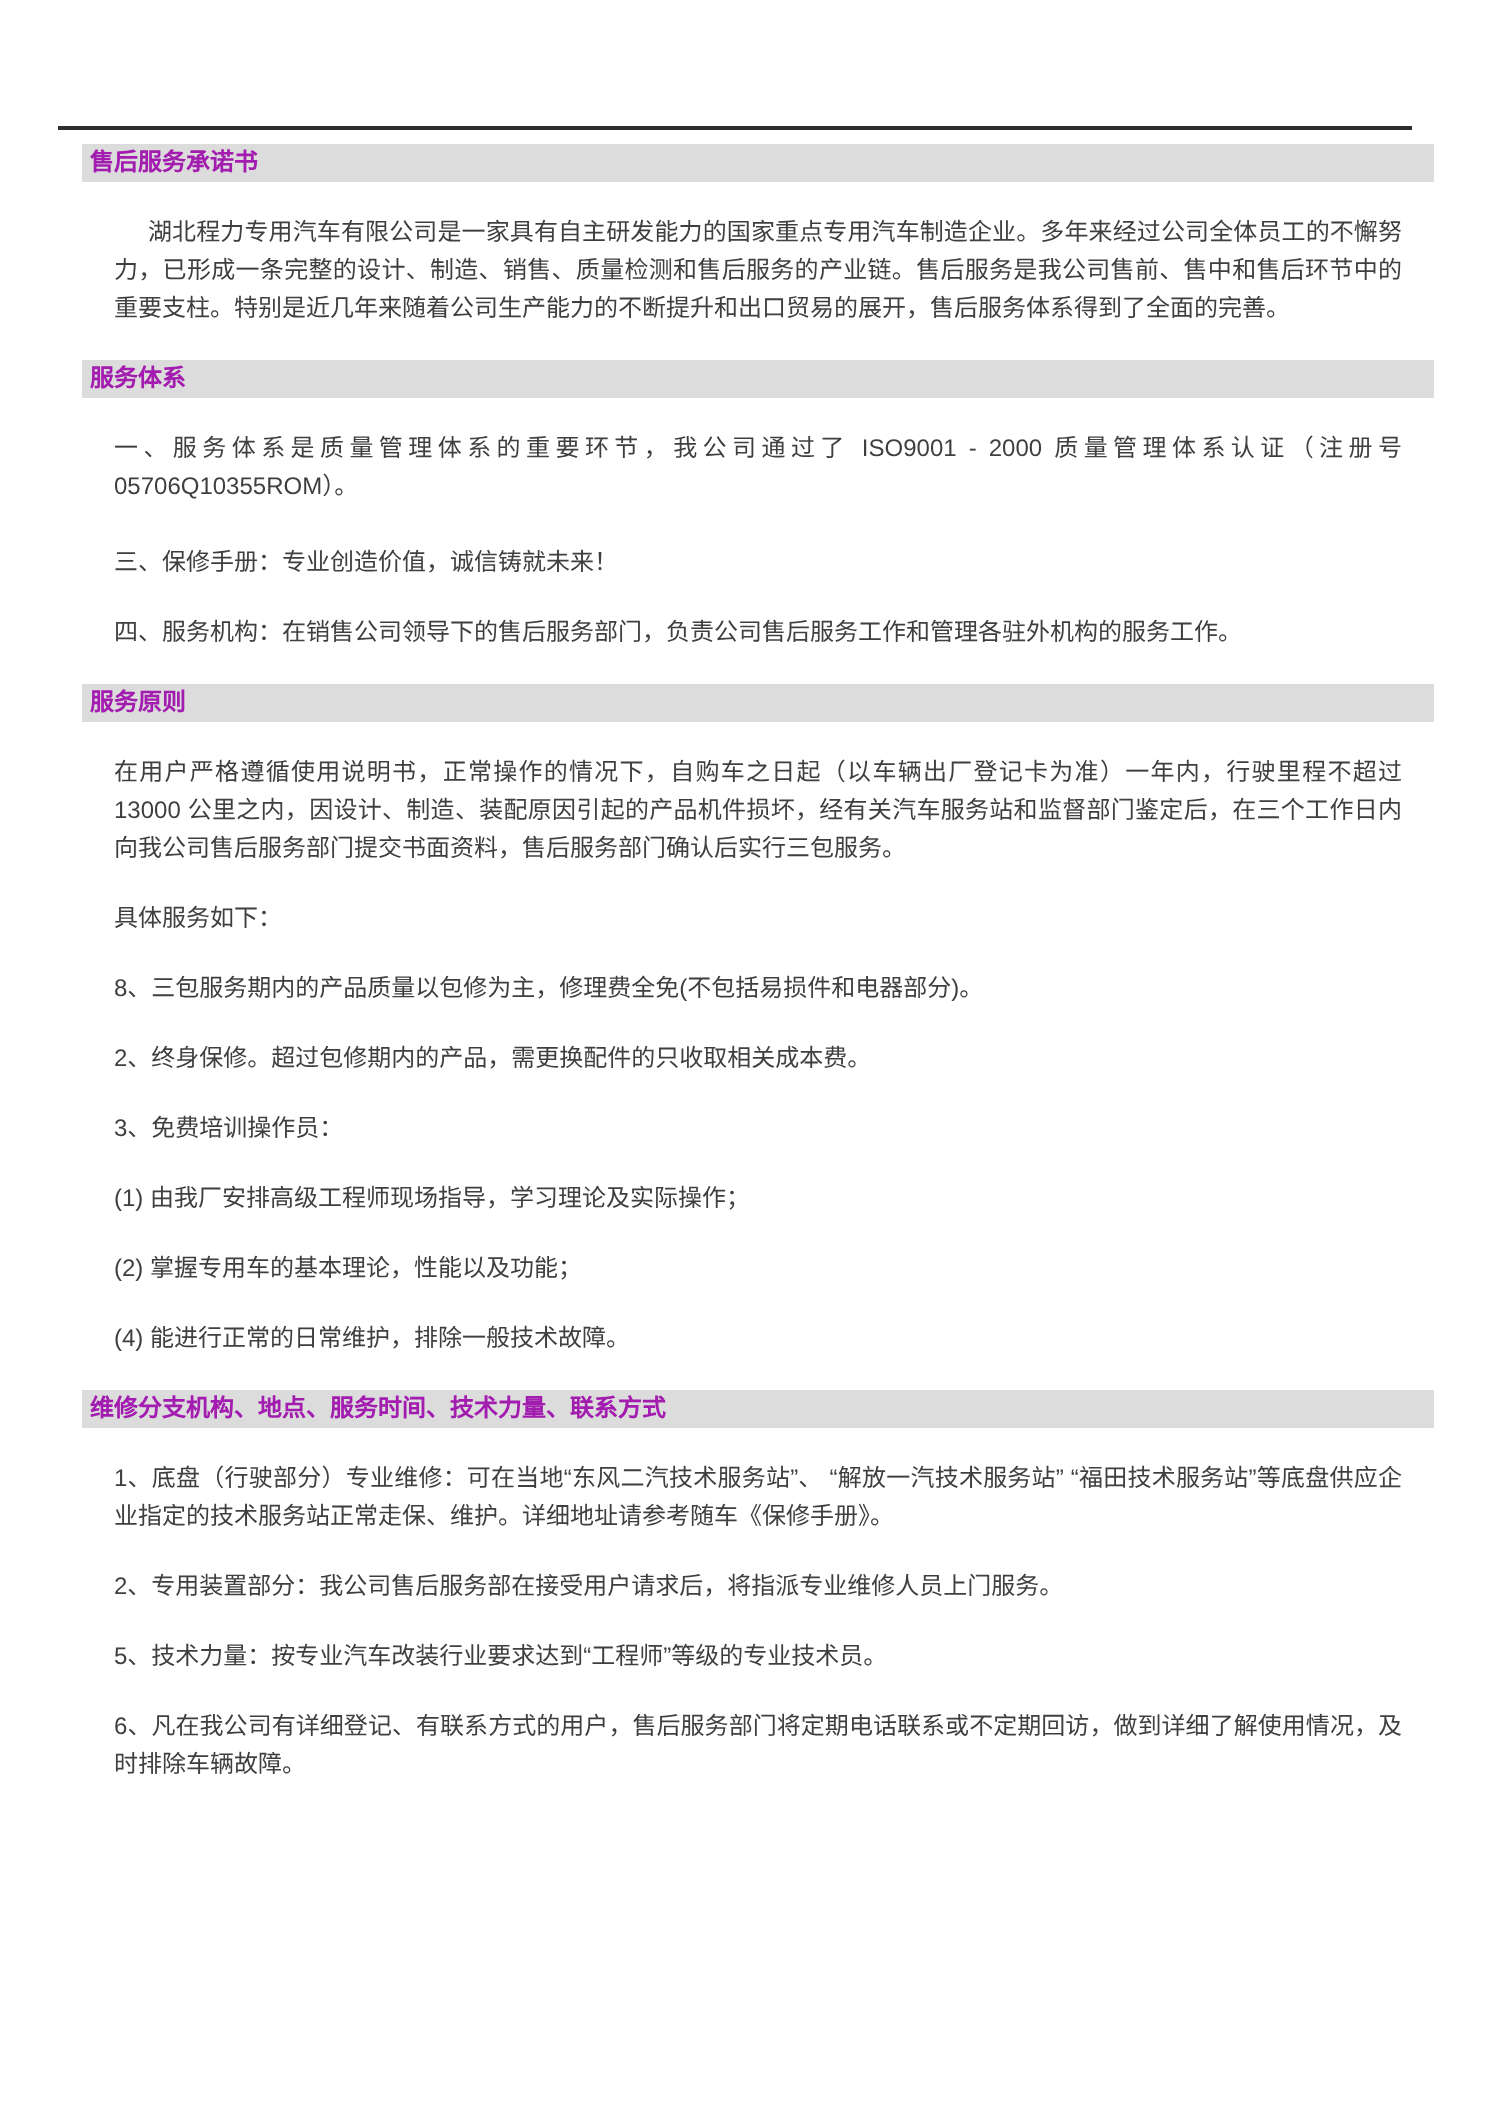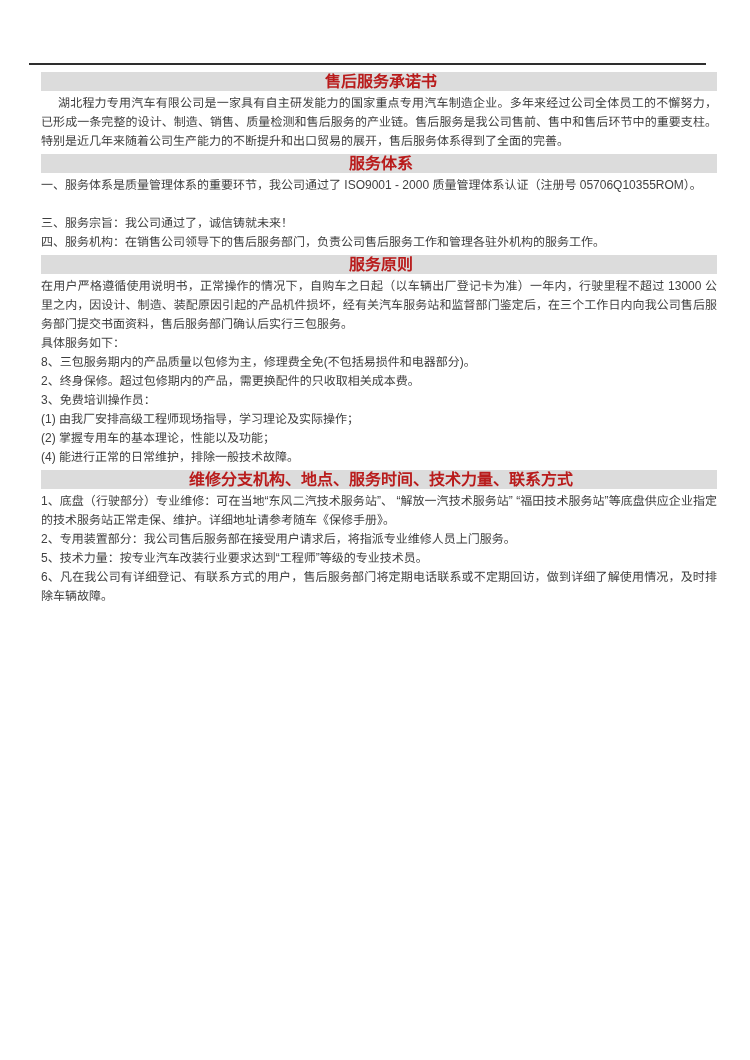--- a/index.html
+++ b/index.html
@@ -32,32 +32,31 @@
     left: 41px;
     top: 72px;
     width: 676px;
     color: #3f3f3f;
     font-size: 12px;
     line-height: 19px;
   }
   section { margin: 0; padding: 0; }
   .bar {
     background: #dcdcdc;
-    color: #b91c1c;
-    font-size: 16px;
+    color: #a21caf;
+    font-size: 12px;
     font-weight: bold;
     height: 19px;
     line-height: 19px;
     padding: 0 0 0 4px;
     margin: 3px 0;
-    text-align: center;
   }
   section:first-of-type .bar { margin-top: 0; }
   p {
-    margin: 0;
+    margin: 16px;
     padding: 0;
     text-align: justify;
     text-justify: inter-ideograph;
   }
   .indent { text-indent: 17px; }
   .gap-after { margin-bottom: 19px; }
 </style>
 </head>
 <body>
 
@@ -67,21 +66,21 @@
   <div class="content">
 
     <section>
       <div class="bar">售后服务承诺书</div>
       <p class="indent">湖北程力专用汽车有限公司是一家具有自主研发能力的国家重点专用汽车制造企业。多年来经过公司全体员工的不懈努力，已形成一条完整的设计、制造、销售、质量检测和售后服务的产业链。售后服务是我公司售前、售中和售后环节中的重要支柱。特别是近几年来随着公司生产能力的不断提升和出口贸易的展开，售后服务体系得到了全面的完善。</p>
     </section>
 
     <section>
       <div class="bar">服务体系</div>
       <p class="gap-after">一、服务体系是质量管理体系的重要环节，我公司通过了 ISO9001 - 2000 质量管理体系认证（注册号 05706Q10355ROM）。</p>
-      <p>三、服务宗旨：我公司通过了，诚信铸就未来！</p>
+      <p>三、保修手册：专业创造价值，诚信铸就未来！</p>
       <p>四、服务机构：在销售公司领导下的售后服务部门，负责公司售后服务工作和管理各驻外机构的服务工作。</p>
     </section>
 
     <section>
       <div class="bar">服务原则</div>
       <p>在用户严格遵循使用说明书，正常操作的情况下，自购车之日起（以车辆出厂登记卡为准）一年内，行驶里程不超过 13000 公里之内，因设计、制造、装配原因引起的产品机件损坏，经有关汽车服务站和监督部门鉴定后，在三个工作日内向我公司售后服务部门提交书面资料，售后服务部门确认后实行三包服务。</p>
       <p>具体服务如下：</p>
       <p>8、三包服务期内的产品质量以包修为主，修理费全免(不包括易损件和电器部分)。</p>
       <p>2、终身保修。超过包修期内的产品，需更换配件的只收取相关成本费。</p>
       <p>3、免费培训操作员：</p>

